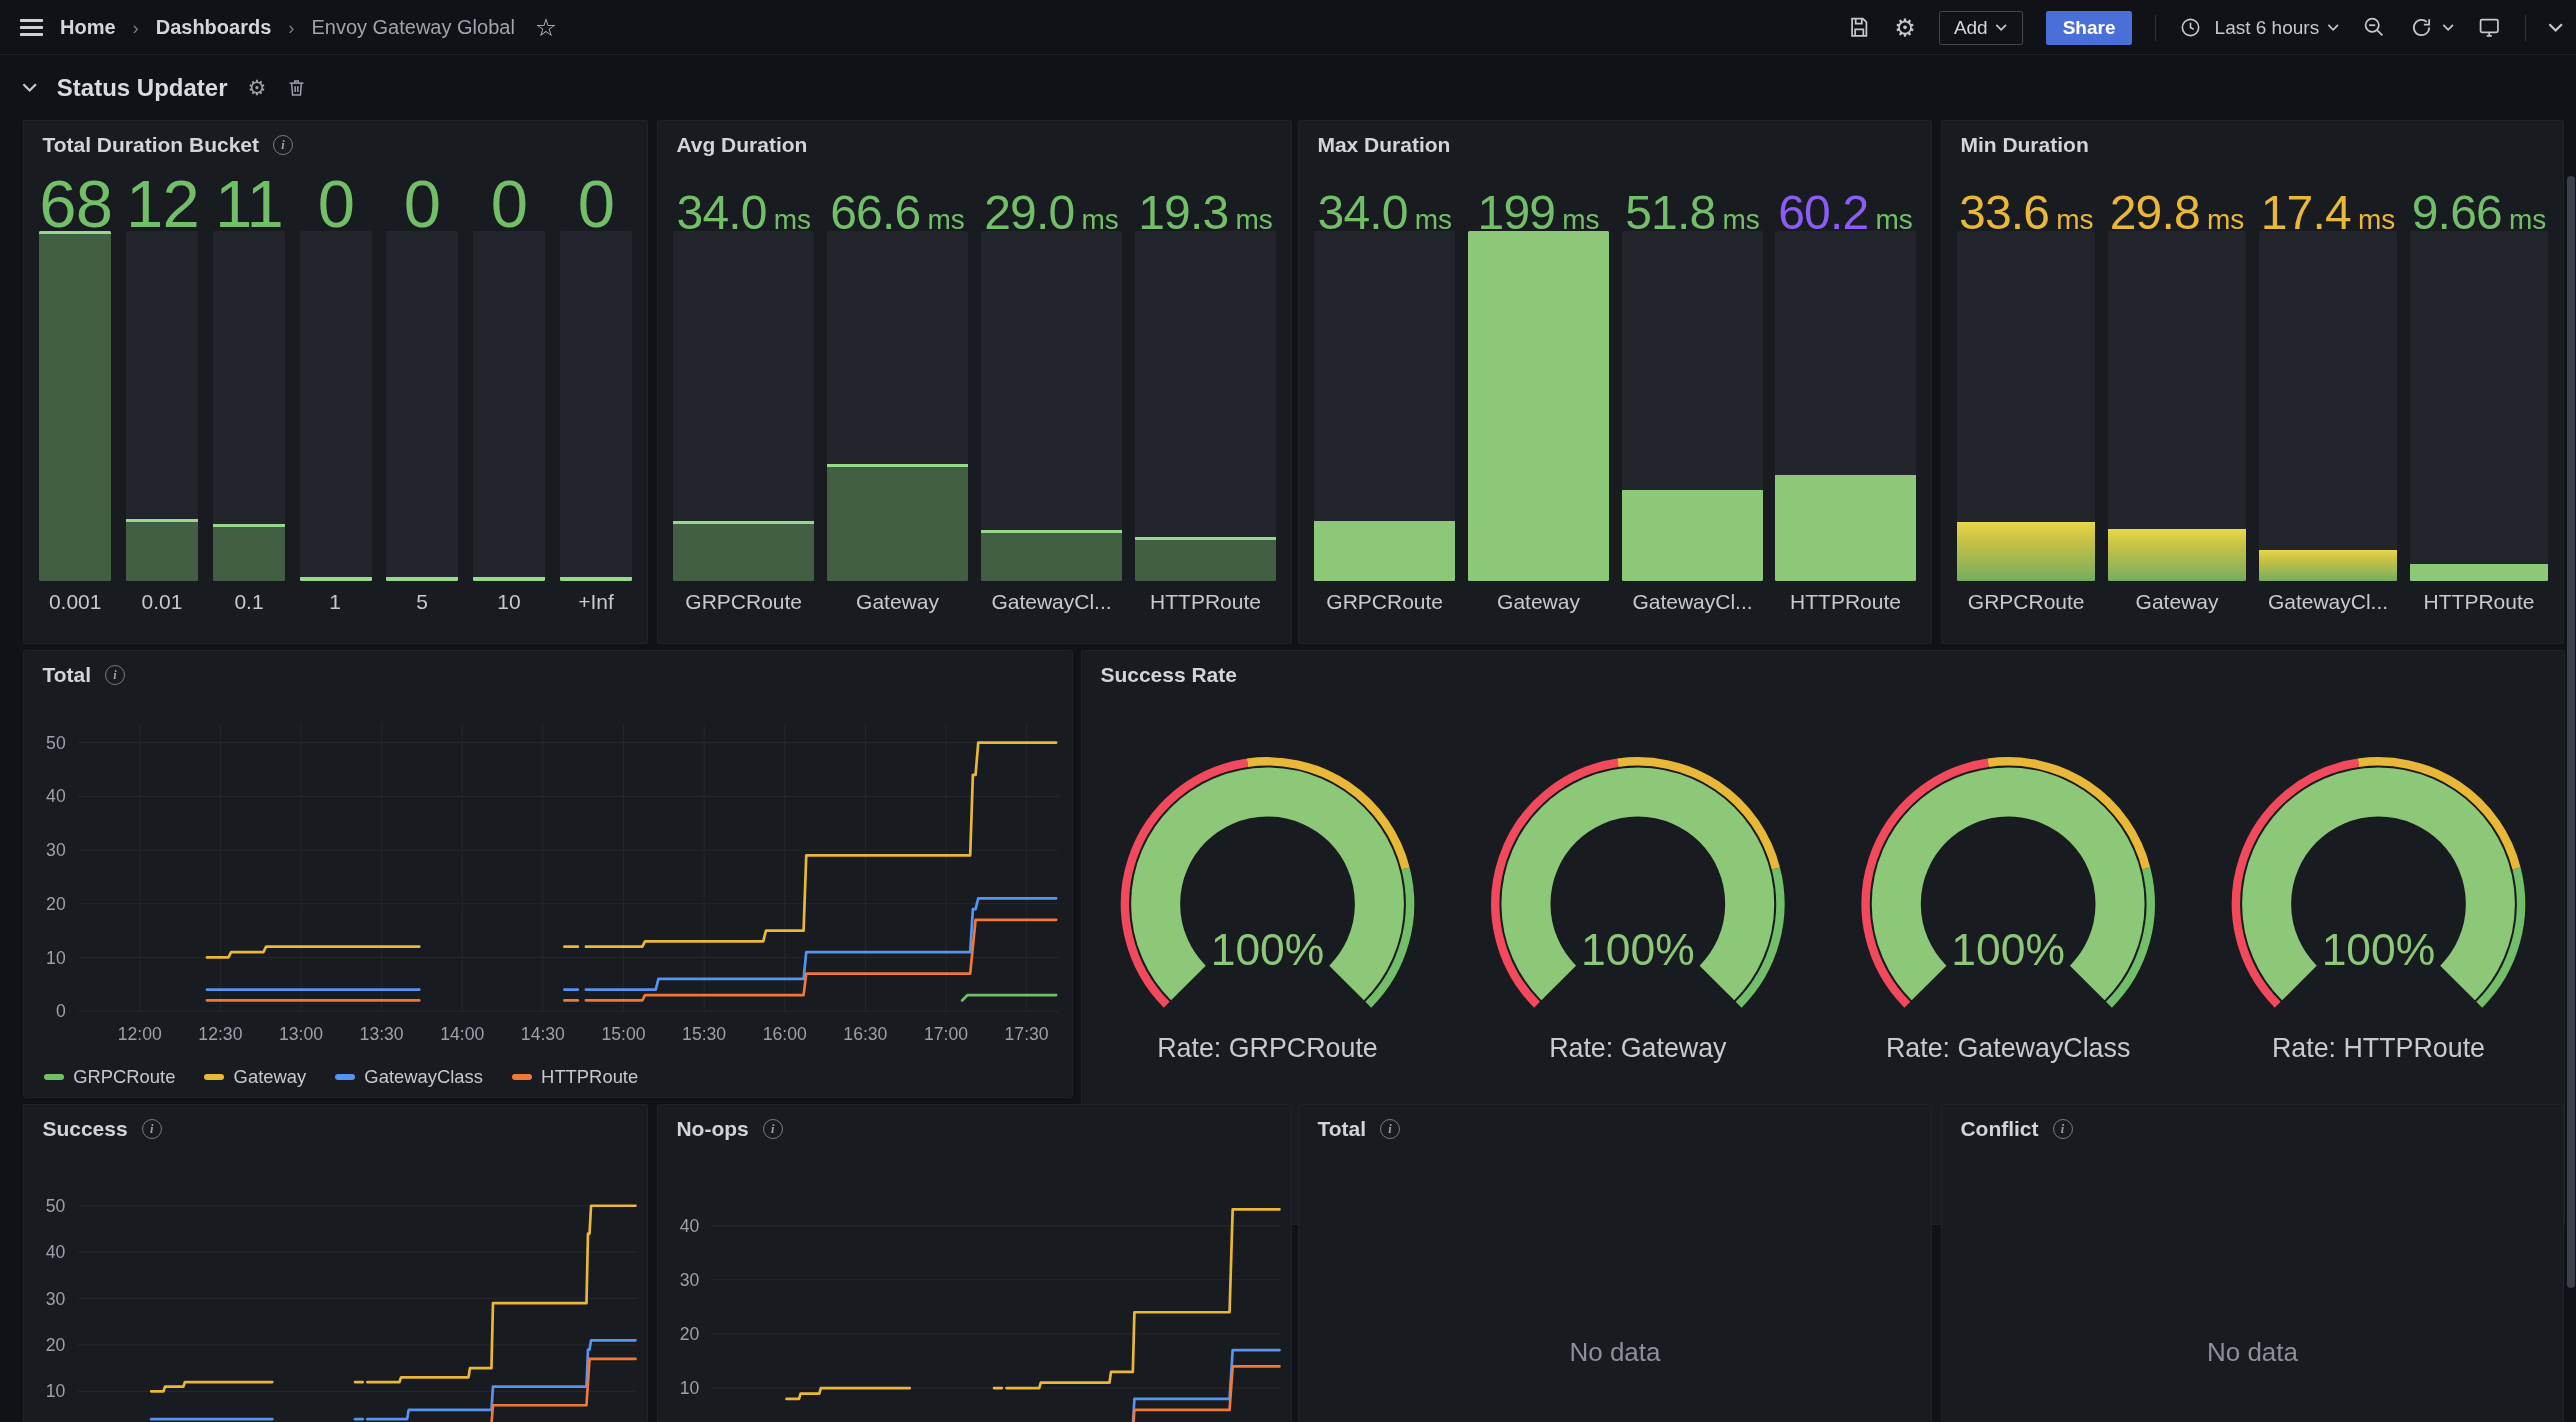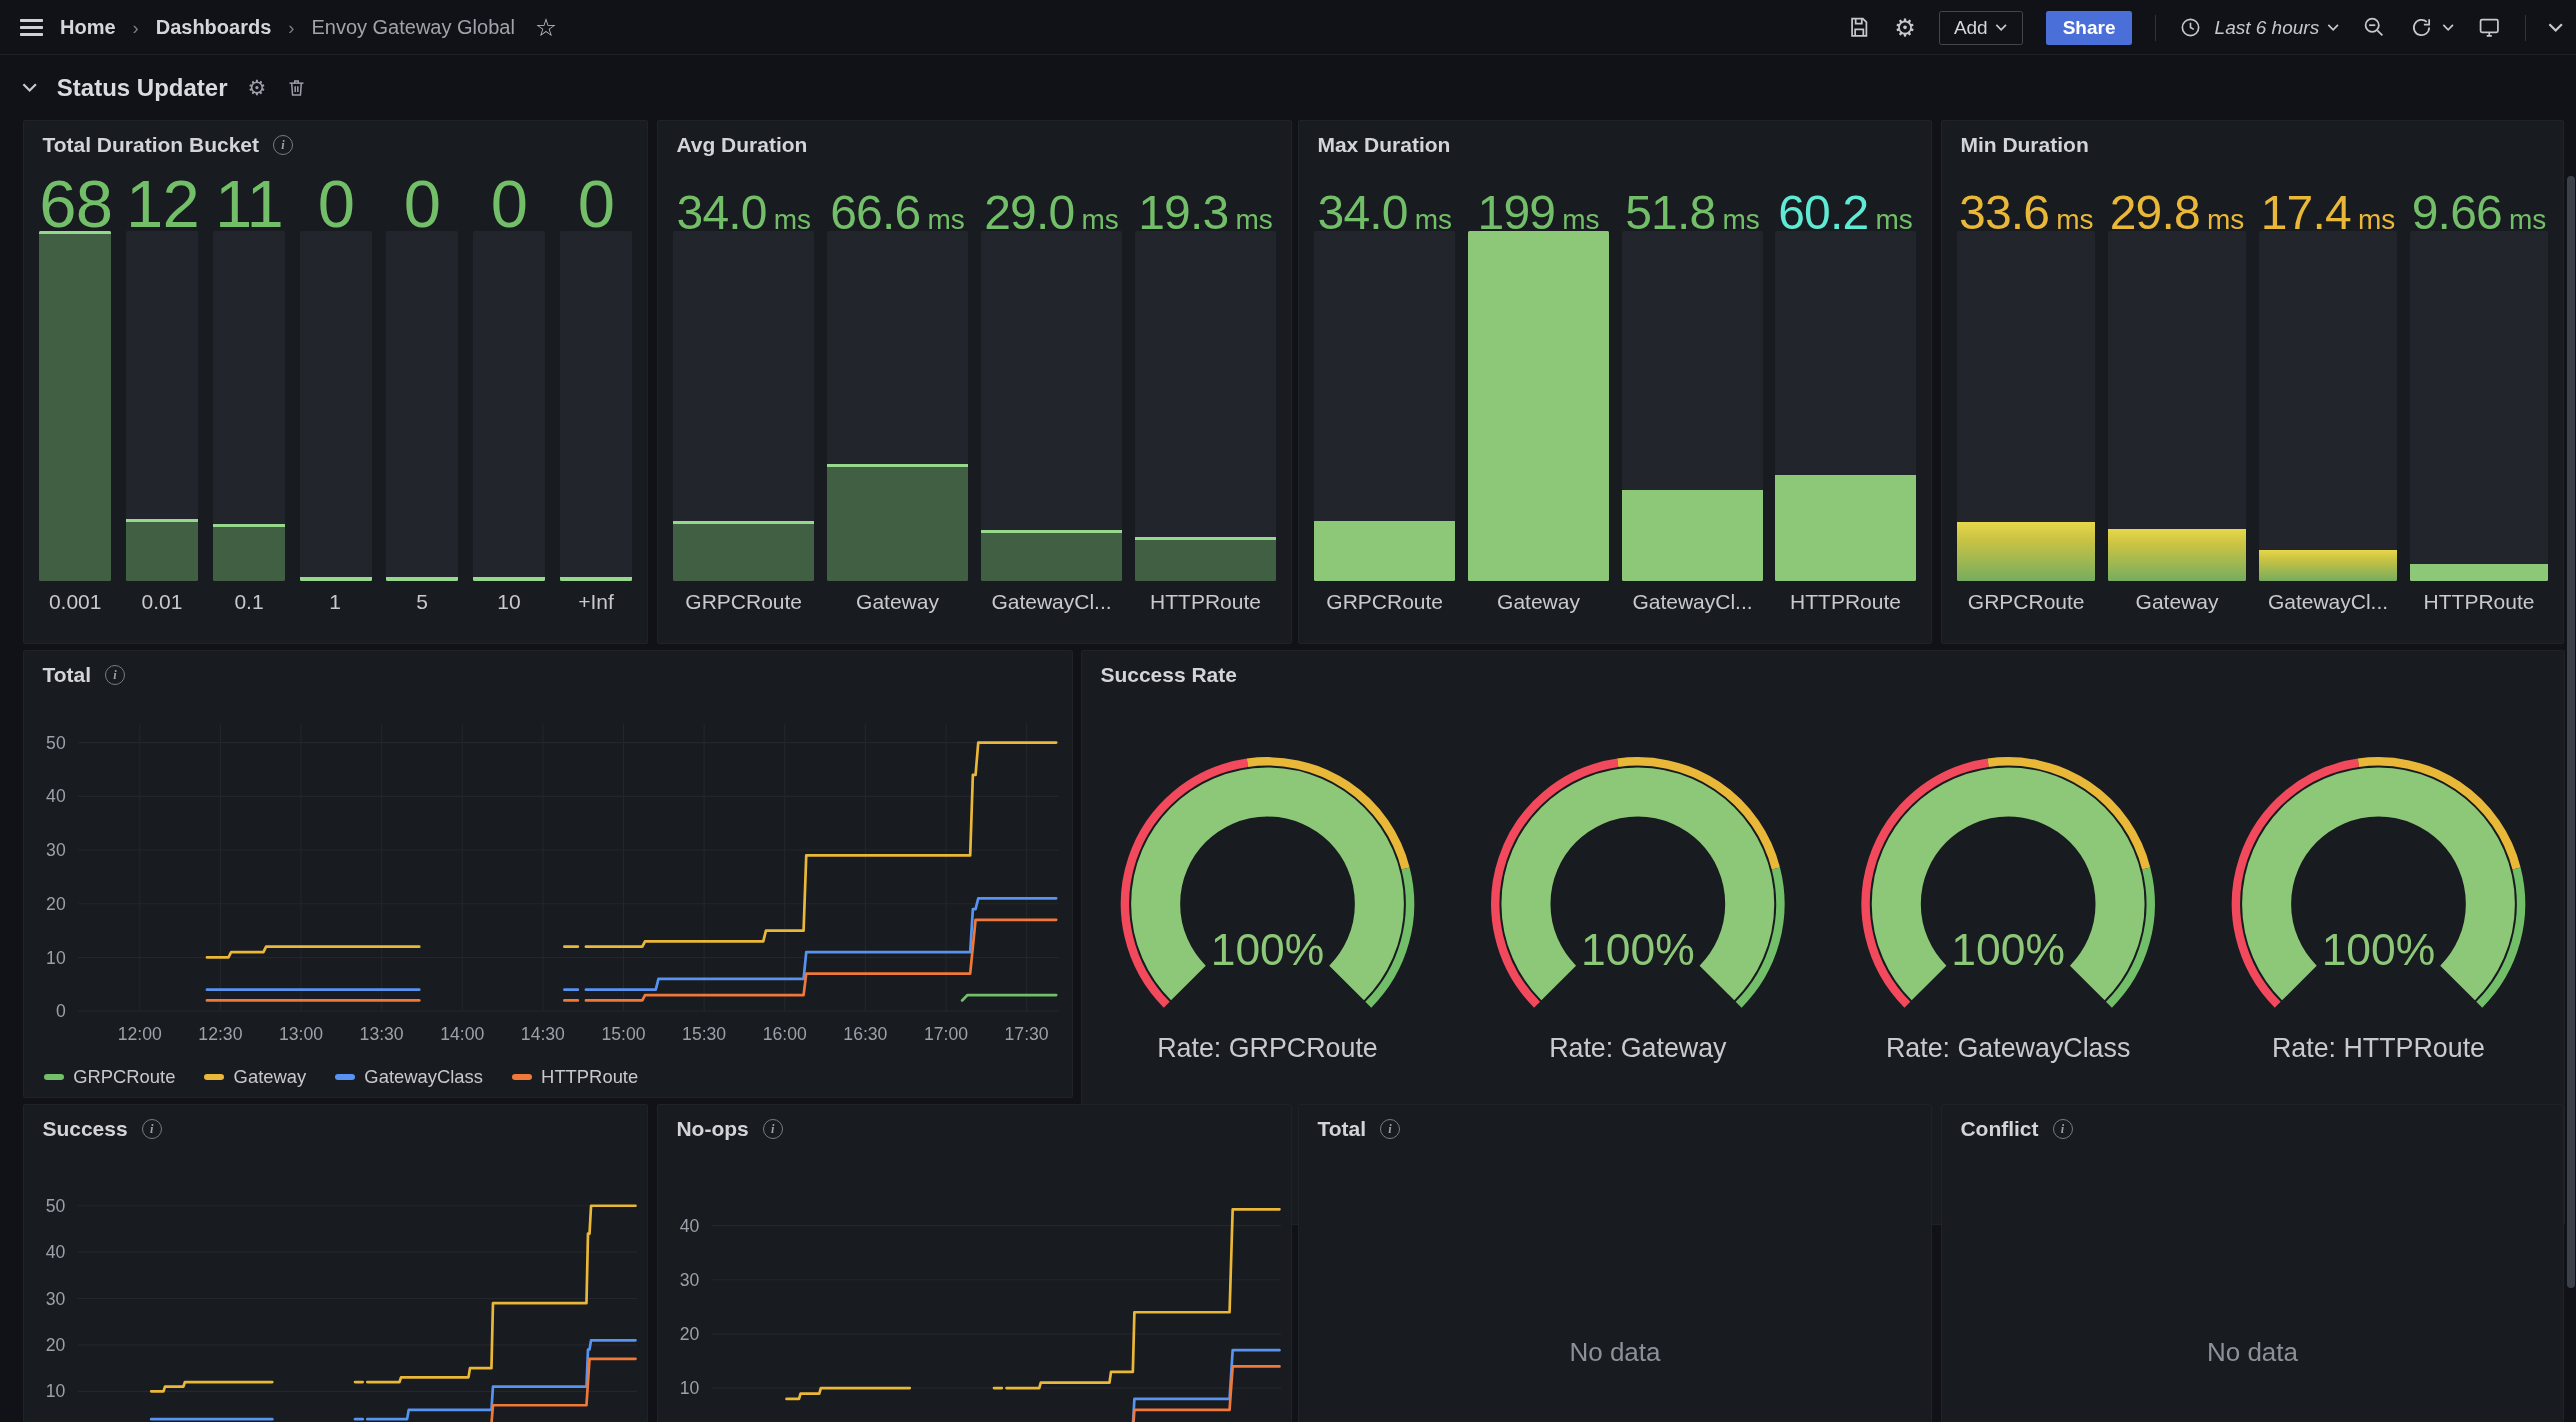--- a/index.html
+++ b/index.html
@@ -92,21 +92,21 @@
     <div class="btn-add">
       <span>Add</span>
       <svg width="12.3" height="7.7" viewBox="0 0 12 8" fill="none" stroke="#C7C8CD" stroke-width="1.8">
           <path d="M1 1l5 5 5-5"></path>
         </svg>
     </div>
     <div class="btn-share">
         <span>Share</span>
       </div>
     <div class="vdiv"></div>
-    <div class="ic" style="gap:4.6px;font-style:italic;">
+    <div class="ic" style="gap:4.6px;">
       <svg width="23" height="23" viewBox="0 0 24 24" fill="none" stroke="#C7C8CD" stroke-width="1.7">
         <circle cx="12" cy="12" r="8.5"></circle>
           <path d="M12 7v5l3.4 2"></path>
       </svg>
       <span class="time-label">Last 6 hours</span>
       <svg width="12.3" height="7.7" viewBox="0 0 12 8" fill="none" stroke="#C7C8CD" stroke-width="1.8">
           <path d="M1 1l5 5 5-5"></path>
         </svg>
     </div>
     <span class="ic">
@@ -239,21 +239,21 @@
       <div class="bg-val" style="left: 169px; width: 141px; top: 64px;"><span style="font-size: 48px; font-weight: 500; color: rgb(115, 191, 105); letter-spacing: -0.8px;">199</span><span style="font-size: 28px; font-weight: 500; color: rgb(115, 191, 105); margin-left: 7px;">ms</span></div>
       <div class="bg-track" style="left: 169px; width: 141px; top: 110px; height: 350px;">
         <div class="bg-fill" style="height: 350px; background: rgb(140, 200, 120);"></div>
       </div>
       <div class="bg-lab" style="left: 163px; width: 153px; top: 469px;">Gateway</div>
       <div class="bg-val" style="left: 323px; width: 141px; top: 64px;"><span style="font-size: 48px; font-weight: 500; color: rgb(115, 191, 105); letter-spacing: -0.8px;">51.8</span><span style="font-size: 28px; font-weight: 500; color: rgb(115, 191, 105); margin-left: 7px;">ms</span></div>
       <div class="bg-track" style="left: 323px; width: 141px; top: 110px; height: 350px;">
         <div class="bg-fill" style="height: 91px; background: rgb(140, 200, 120);"></div>
       </div>
       <div class="bg-lab" style="left: 317px; width: 153px; top: 469px;">GatewayCl...</div>
-      <div class="bg-val" style="left: 476px; width: 141px; top: 64px;"><span style="font-size: 48px; font-weight: 500; color: #5eead4; letter-spacing: -0.8px;">60.2</span><span style="font-size: 28px; font-weight: 500; color: rgb(115, 191, 105); margin-left: 7px;">ms</span></div>
+      <div class="bg-val" style="left: 476px; width: 141px; top: 64px;"><span style="font-size: 48px; font-weight: 500; color: #8b5cf6; letter-spacing: -0.8px;">60.2</span><span style="font-size: 28px; font-weight: 500; color: rgb(115, 191, 105); margin-left: 7px;">ms</span></div>
       <div class="bg-track" style="left: 476px; width: 141px; top: 110px; height: 350px;">
         <div class="bg-fill" style="height: 106px; background: rgb(140, 200, 120);"></div>
       </div>
       <div class="bg-lab" style="left: 470px; width: 153px; top: 469px;">HTTPRoute</div>
     </div>
 </div>
 <div class="panel p-min">
   <div class="ptitle">
       <span class="ptitle-text">Min Duration</span>
     </div>

